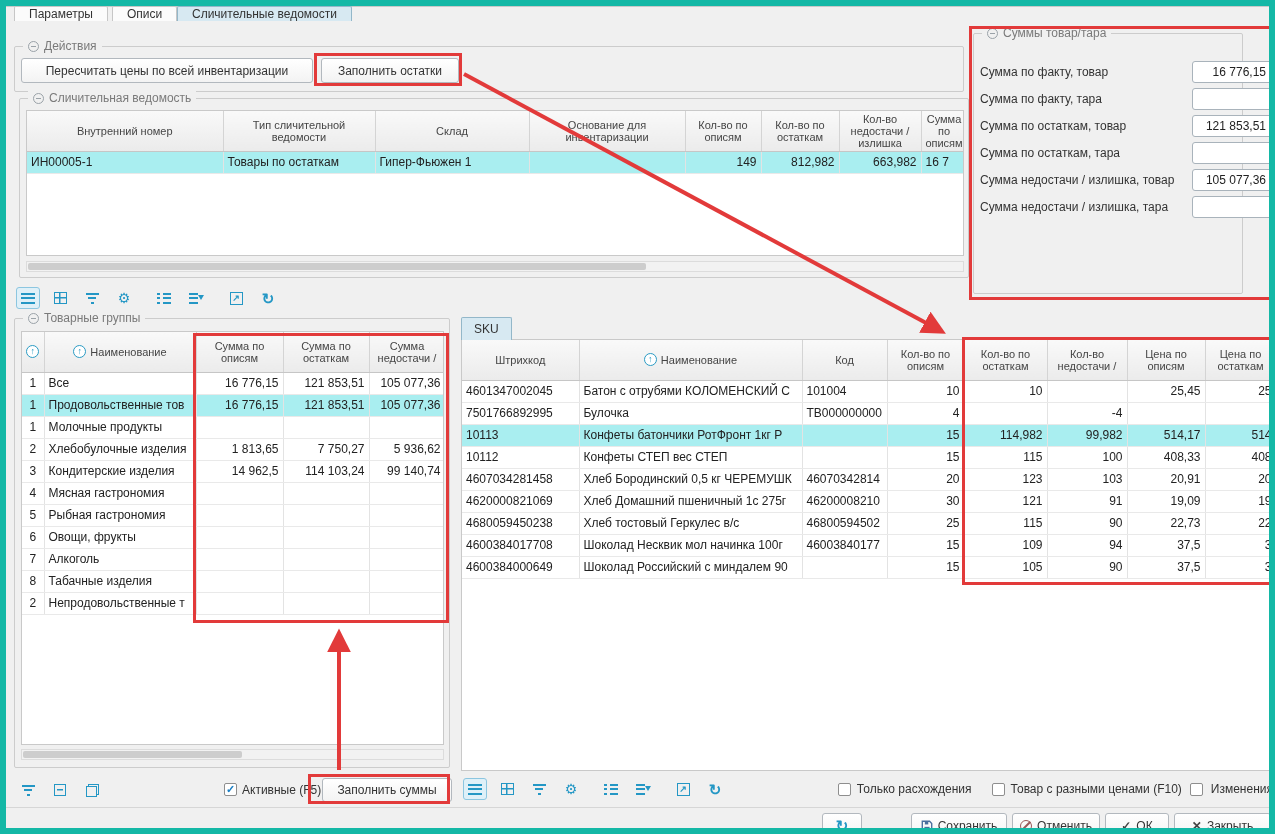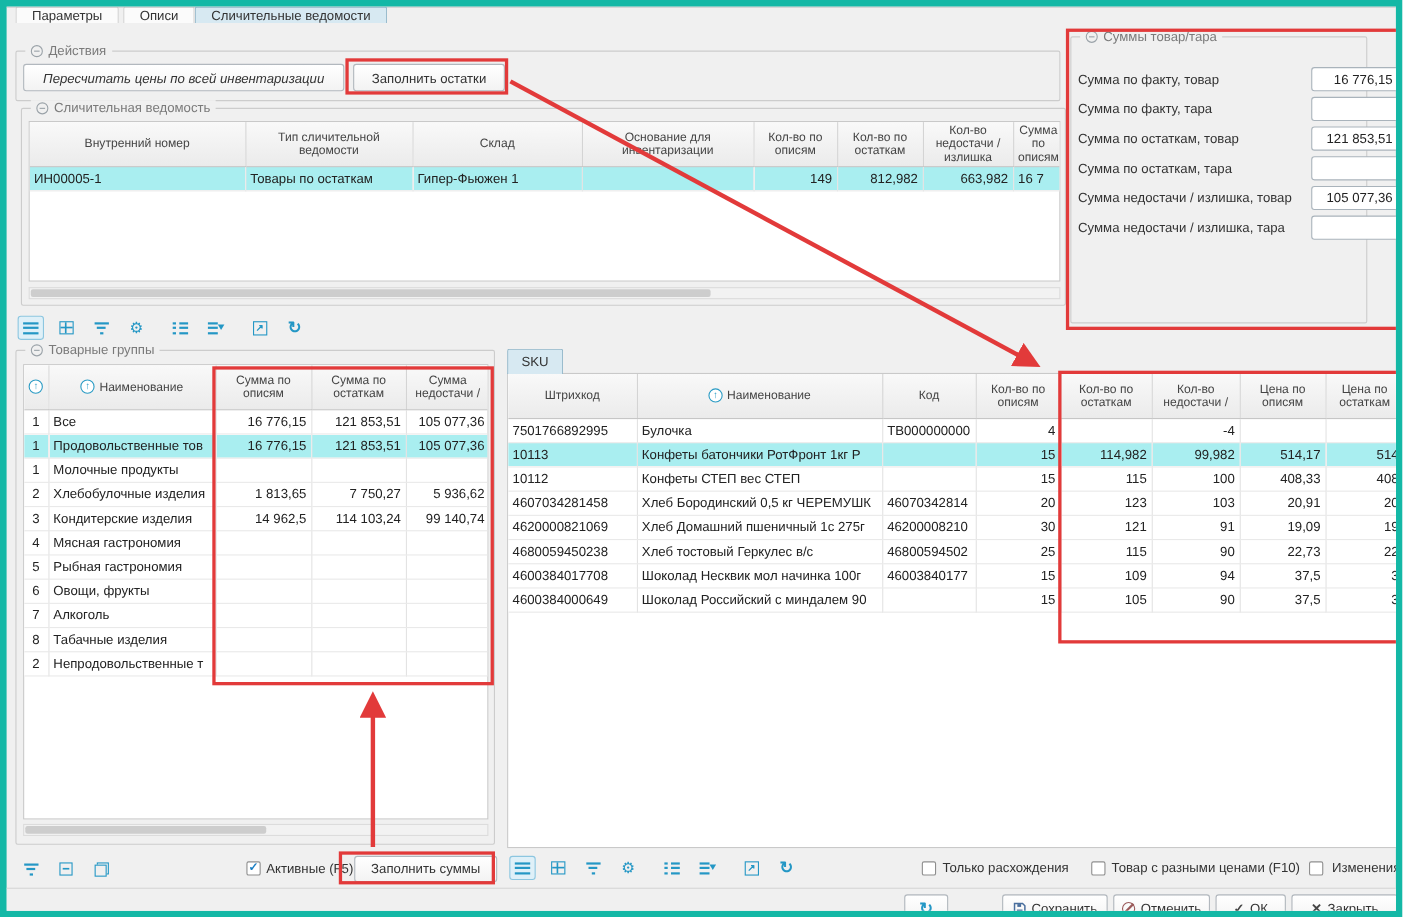--- a/index.html
+++ b/index.html
@@ -123,21 +123,21 @@
   <div class="tabline"></div>
   <div class="tab" style="left:8px;">Параметры</div>
   <div class="tab" style="left:106px;">Описи</div>
   <div class="tab active" style="left:171px;">Сличительные ведомости</div>
 
   <div class="groupbox" style="left:8px; top:40px; width:950px; height:46px;">
     <span class="gb-title">
       <span class="ci"></span>
       <span>Действия</span>
     </span>
-    <button class="btn abs" style="left:6px; top:11px; width:292px; height:25px;font-style:italic;">Пересчитать цены по всей инвентаризации</button>
+    <button class="btn abs" style="left:6px; top:11px; width:292px; height:25px;">Пересчитать цены по всей инвентаризации</button>
     <button class="btn abs" style="left:306px; top:11px; width:138px; height:25px;">Заполнить остатки</button>
   </div>
 
   <div class="groupbox" style="left:13px; top:92px; width:950px; height:180px;">
     <span class="gb-title">
       <span class="ci"></span>
       <span>Сличительная ведомость</span>
     </span>
     <div class="table-box" style="left:6px; top:11px; width:938px; height:146px;">
       <table class="grid">
@@ -424,20 +424,30 @@
             </th>
           <th>
               <div class="hc">Цена по описям</div>
             </th>
           <th>
               <div class="hc">Цена по остаткам</div>
             </th>
         </tr>
       </thead>
       <tbody>
+        <tr>
+          <td>4601347002045</td>
+          <td>Батон с отрубями КОЛОМЕНСКИЙ С</td>
+          <td>101004</td>
+          <td class="r">10</td>
+          <td class="r">10</td>
+          <td class="r"></td>
+          <td class="r">25,45</td>
+          <td class="r">25</td>
+        </tr>
         <tr>
           <td>7501766892995</td>
           <td>Булочка</td>
           <td>ТВ000000000</td>
           <td class="r">4</td>
           <td class="r"></td>
           <td class="r">-4</td>
           <td class="r"></td>
           <td class="r"></td>
         </tr>

